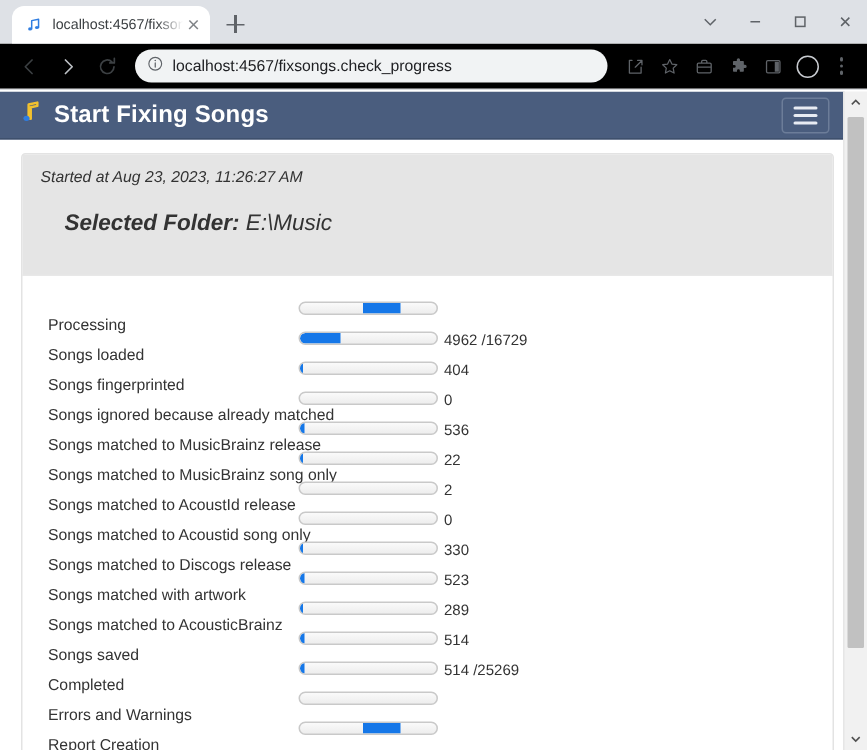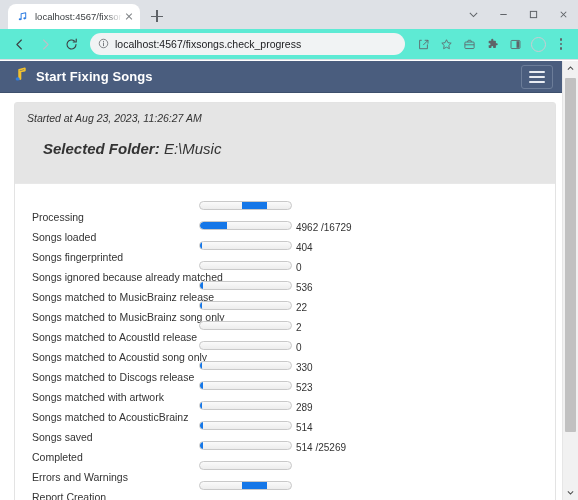--- a/index.html
+++ b/index.html
@@ -40,21 +40,21 @@
   .newtab:before,.newtab:after{
     content:"";position:absolute;background:#5f6368;
   }
   .newtab:before{left:5px;top:10.5px;width:12px;height:1.4px;}
   .newtab:after{left:10.3px;top:5px;width:1.4px;height:12px;}
   .wincontrols{margin-left:auto;display:flex;align-items:center;height:29px;}
   .wc{width:30px;height:29px;display:flex;align-items:center;justify-content:center;}
   .wc svg{display:block;}
 
   .chrome-toolbar{
-    height:31px;background:#5eead4;display:flex;align-items:center;
+    height:31px;background:#000000;display:flex;align-items:center;
     padding:0 6px;box-sizing:border-box;border-bottom:1px solid #dadce0;
   }
   .navbtn{width:26px;height:26px;display:flex;align-items:center;justify-content:center;}
   .omnibox{
     flex:1;height:22px;background:#f1f3f4;border-radius:11px;margin:0 6px;
     display:flex;align-items:center;padding:0 8px;box-sizing:border-box;
   }
   .omnibox-url{font-size:10.5px;color:#202124;margin-left:6px;white-space:nowrap;}
   .tb-icon{width:22px;height:22px;display:flex;align-items:center;justify-content:center;margin-left:1px;}
   .avatar-circle{
@@ -69,21 +69,21 @@
   }
   .page{position:absolute;left:0;top:0;width:563px;height:439px;background:#fff;}
 
   
   .app-header{
     height:32px;background:#4a5d7e;display:flex;align-items:center;
     padding:0 10px 0 12px;box-sizing:border-box;
     border-bottom:1px solid #3e506d;
   }
   .brand{display:flex;align-items:center;gap:7px;}
-  .brand-title{color:#ffffff;font-size:13px;font-weight:600;letter-spacing:.1px;}
+  .brand-title{color:#ffffff;font-size:16px;font-weight:600;letter-spacing:.1px;}
   .hamburger{
     margin-left:auto;width:30px;height:22px;border:1px solid #6c7d99;border-radius:3px;
     display:flex;flex-direction:column;align-items:center;justify-content:center;gap:3px;
   }
   .hamburger i{width:16px;height:2px;background:#e8ecf3;display:block;border-radius:1px;}
 
   
   .card{
     margin:9px 7px 0 14px;border:1px solid #e3e3e3;border-radius:3px;background:#fff;
   }

